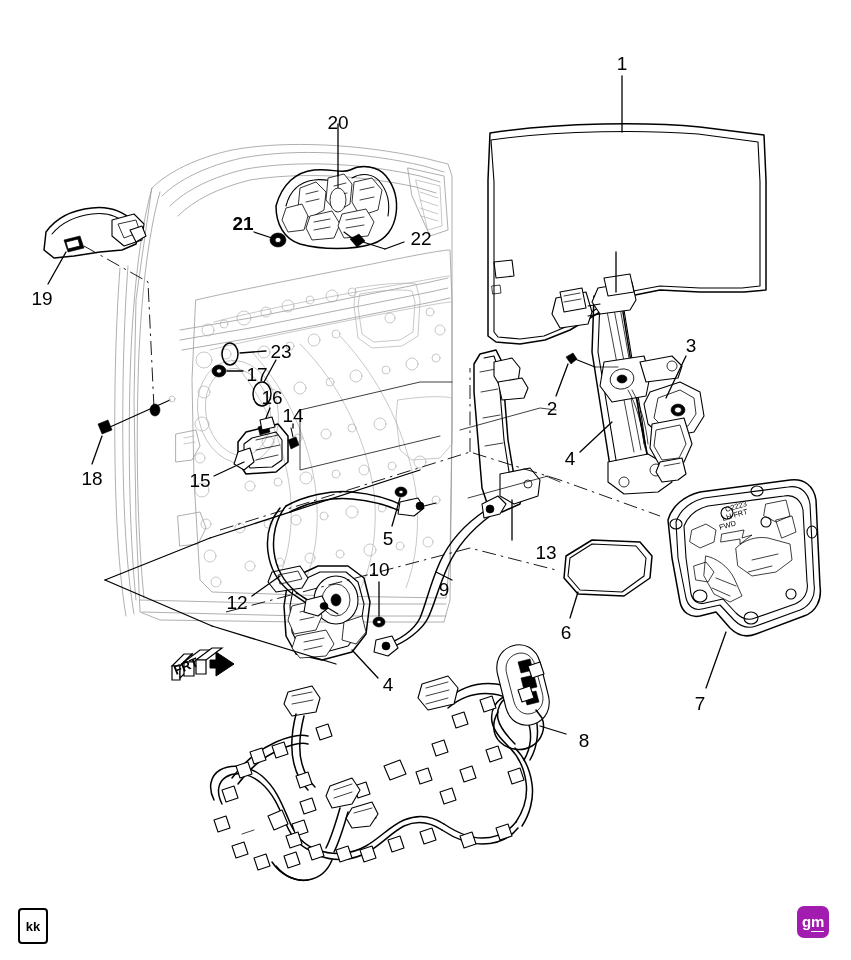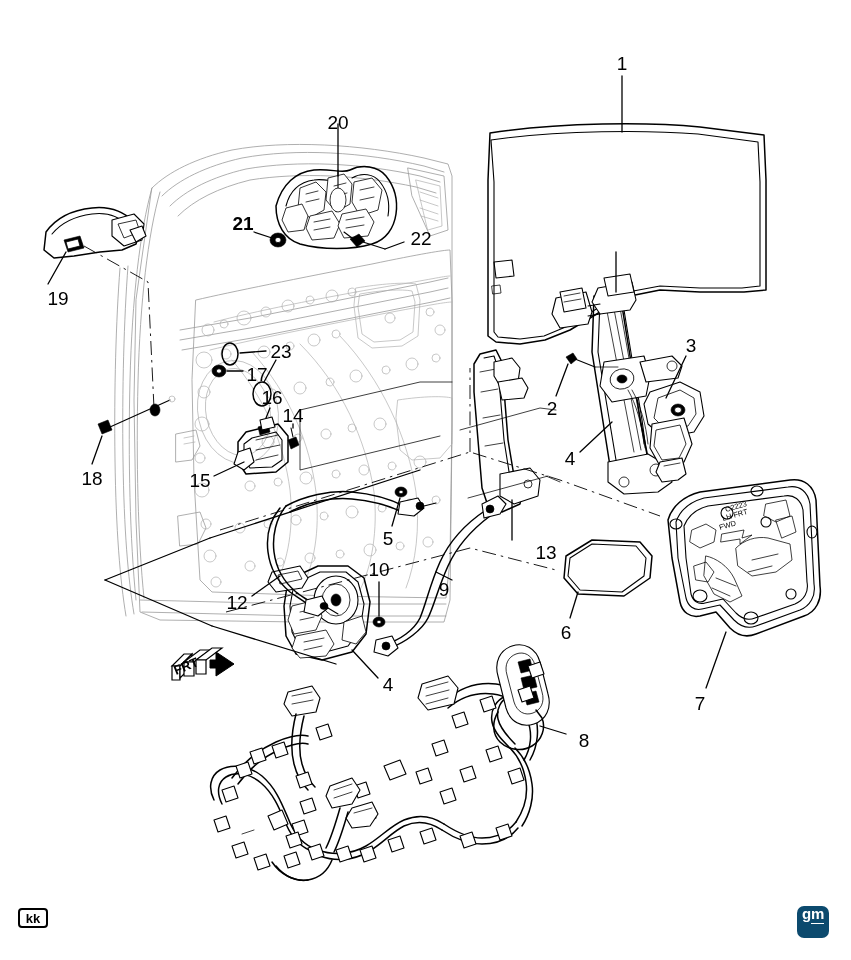--- a/index.html
+++ b/index.html
@@ -33,41 +33,42 @@
     letter-spacing: 0.4px;
     color: #000;
     font-family: "Liberation Sans", sans-serif;
     white-space: nowrap;
   }
   .sheetcode {
     position: absolute;
     left: 18px;
     top: 908px;
     width: 30px;
-    height: 20px;
+    height: 36px;
     border: 2.2px solid #000;
     border-radius: 4px;
     box-sizing: border-box;
     display: flex;
     align-items: center;
     justify-content: center;
     font-size: 13px;
     font-weight: bold;
     color: #000;
     font-family: "Liberation Sans", sans-serif;
   }
   .gmlogo {
     position: absolute;
     left: 797px;
     top: 906px;
     width: 32px;
     height: 32px;
-    background: #0c4a6e;
+    background: #a21caf;
     border-radius: 7px;
     display: flex;
+    align-items: center;
     justify-content: center;
   }
   .gmlogo .gminner {
     color: #fff;
     font-size: 15px;
     font-weight: bold;
     line-height: 1;
     font-family: "Liberation Sans", sans-serif;
     letter-spacing: -0.3px;
     padding-bottom: 1px;
@@ -686,21 +687,21 @@
   <div class="callout" style="left:444px; top:589px;">9</div>
   <div class="callout" style="left:379px; top:569px;">10</div>
   <div class="callout" style="left:388px; top:684px;">4</div>
   <div class="callout" style="left:237px; top:602px;">12</div>
   <div class="callout" style="left:512px; top:552px;margin-left:34px;">13</div>
   <div class="callout" style="left:293px; top:415px;">14</div>
   <div class="callout" style="left:200px; top:480px;">15</div>
   <div class="callout" style="left:272px; top:397px;">16</div>
   <div class="callout" style="left:257px; top:374px;">17</div>
   <div class="callout" style="left:92px;  top:478px;">18</div>
-  <div class="callout" style="left:42px;  top:298px;margin-left:16px;">19</div>
+  <div class="callout" style="left:42px;  top:298px;">19</div>
   <div class="callout" style="left:338px; top:122px;">20</div>
   <div class="callout" style="left:243px; top:223px;font-weight:bold;">21</div>
   <div class="callout" style="left:421px; top:238px;">22</div>
   <div class="callout" style="left:281px; top:351px;">23</div>
 
   <div class="sheetcode">kk</div>
 
   <div class="gmlogo">
     <span class="gminner"><span>g</span><span class="u">m</span></span>
   </div>

